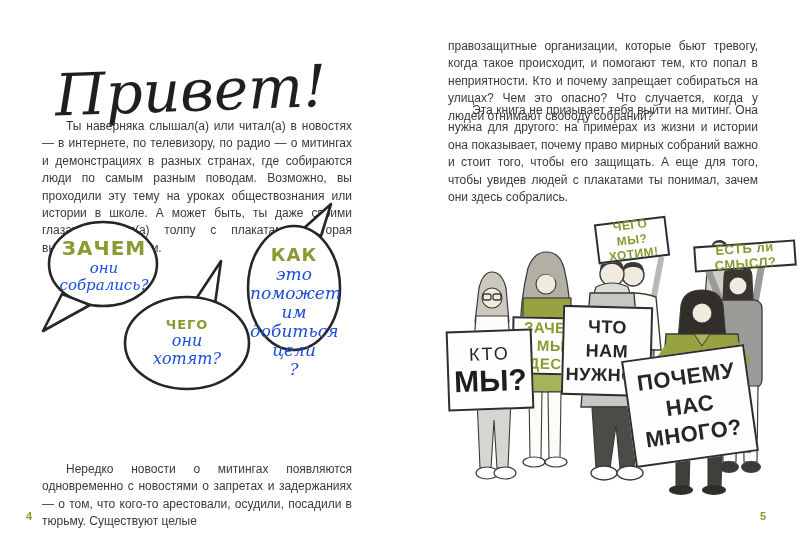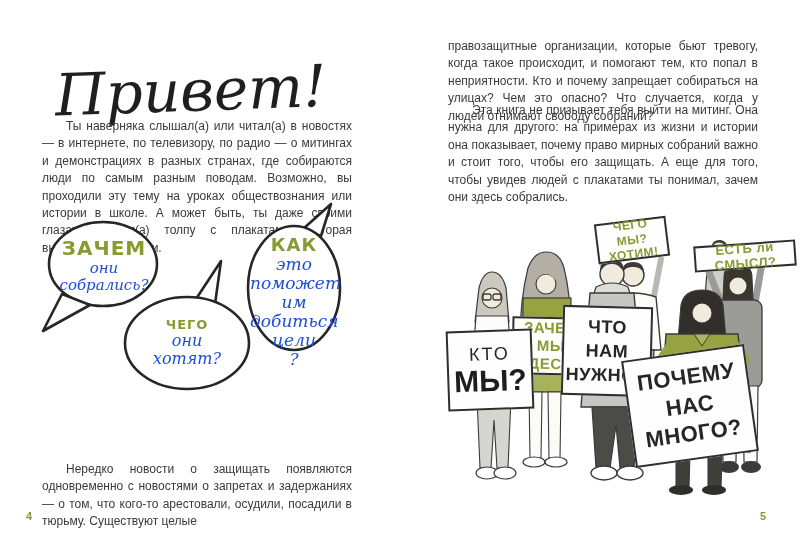--- a/index.html
+++ b/index.html
@@ -77,31 +77,31 @@
     <div class="bubble-text bt1" style="left:52px;top:236px;width:104px;">
       <span class="hl">ЗАЧЕМ</span>
       <span class="script">они
 собрались?</span>
     </div>
     <div class="bubble-text bt2" style="left:132px;top:317px;width:110px;">
       <span class="hl">ЧЕГО</span>
       <span class="script">они
 хотят?</span>
     </div>
-    <div class="bubble-text bt3" style="left:250px;top:234px;width:88px;">
+    <div class="bubble-text bt3" style="left:250px;top:244px;width:88px;">
       <span class="hl">КАК</span>
       <span class="script">это
 поможет
 им
 добиться
 цели
 ?</span>
     </div>
 
-    <p class="body indent" style="left:42px;top:461px;">Нередко новости о защищать появляются одновременно с новостями о запретах и задержаниях — о том, что кого-то арестовали, осудили, посадили в тюрьму. Существуют целые</p>
+    <p class="body indent" style="left:42px;top:461px;">Нередко новости о митингах появляются одновременно с новостями о запретах и задержаниях — о том, что кого-то арестовали, осудили, посадили в тюрьму. Существуют целые</p>
 
     <div class="pagenum" style="left:26px;top:510px;">4</div>
   </section>
 
   <section class="page page-right">
     <p class="body" style="left:48px;top:38px;">правозащитные организации, которые бьют тревогу, когда такое происходит, и помогают тем, кто попал в неприятности. Кто и почему запрещает собираться на улицах? Чем это опасно? Что случается, когда у людей отнимают свободу собраний?</p>
     <p class="body indent" style="left:48px;top:102px;">Эта книга не призывает тебя выйти на митинг. Она нужна для другого: на примерах из жизни и истории она показывает, почему право мирных собраний важно и стоит того, чтобы его защищать. А еще для того, чтобы увидев людей с плакатами ты понимал, зачем они здесь собрались.</p>
 
     <div class="illo">
       <svg width="360" height="310" viewBox="440 195 360 310">

